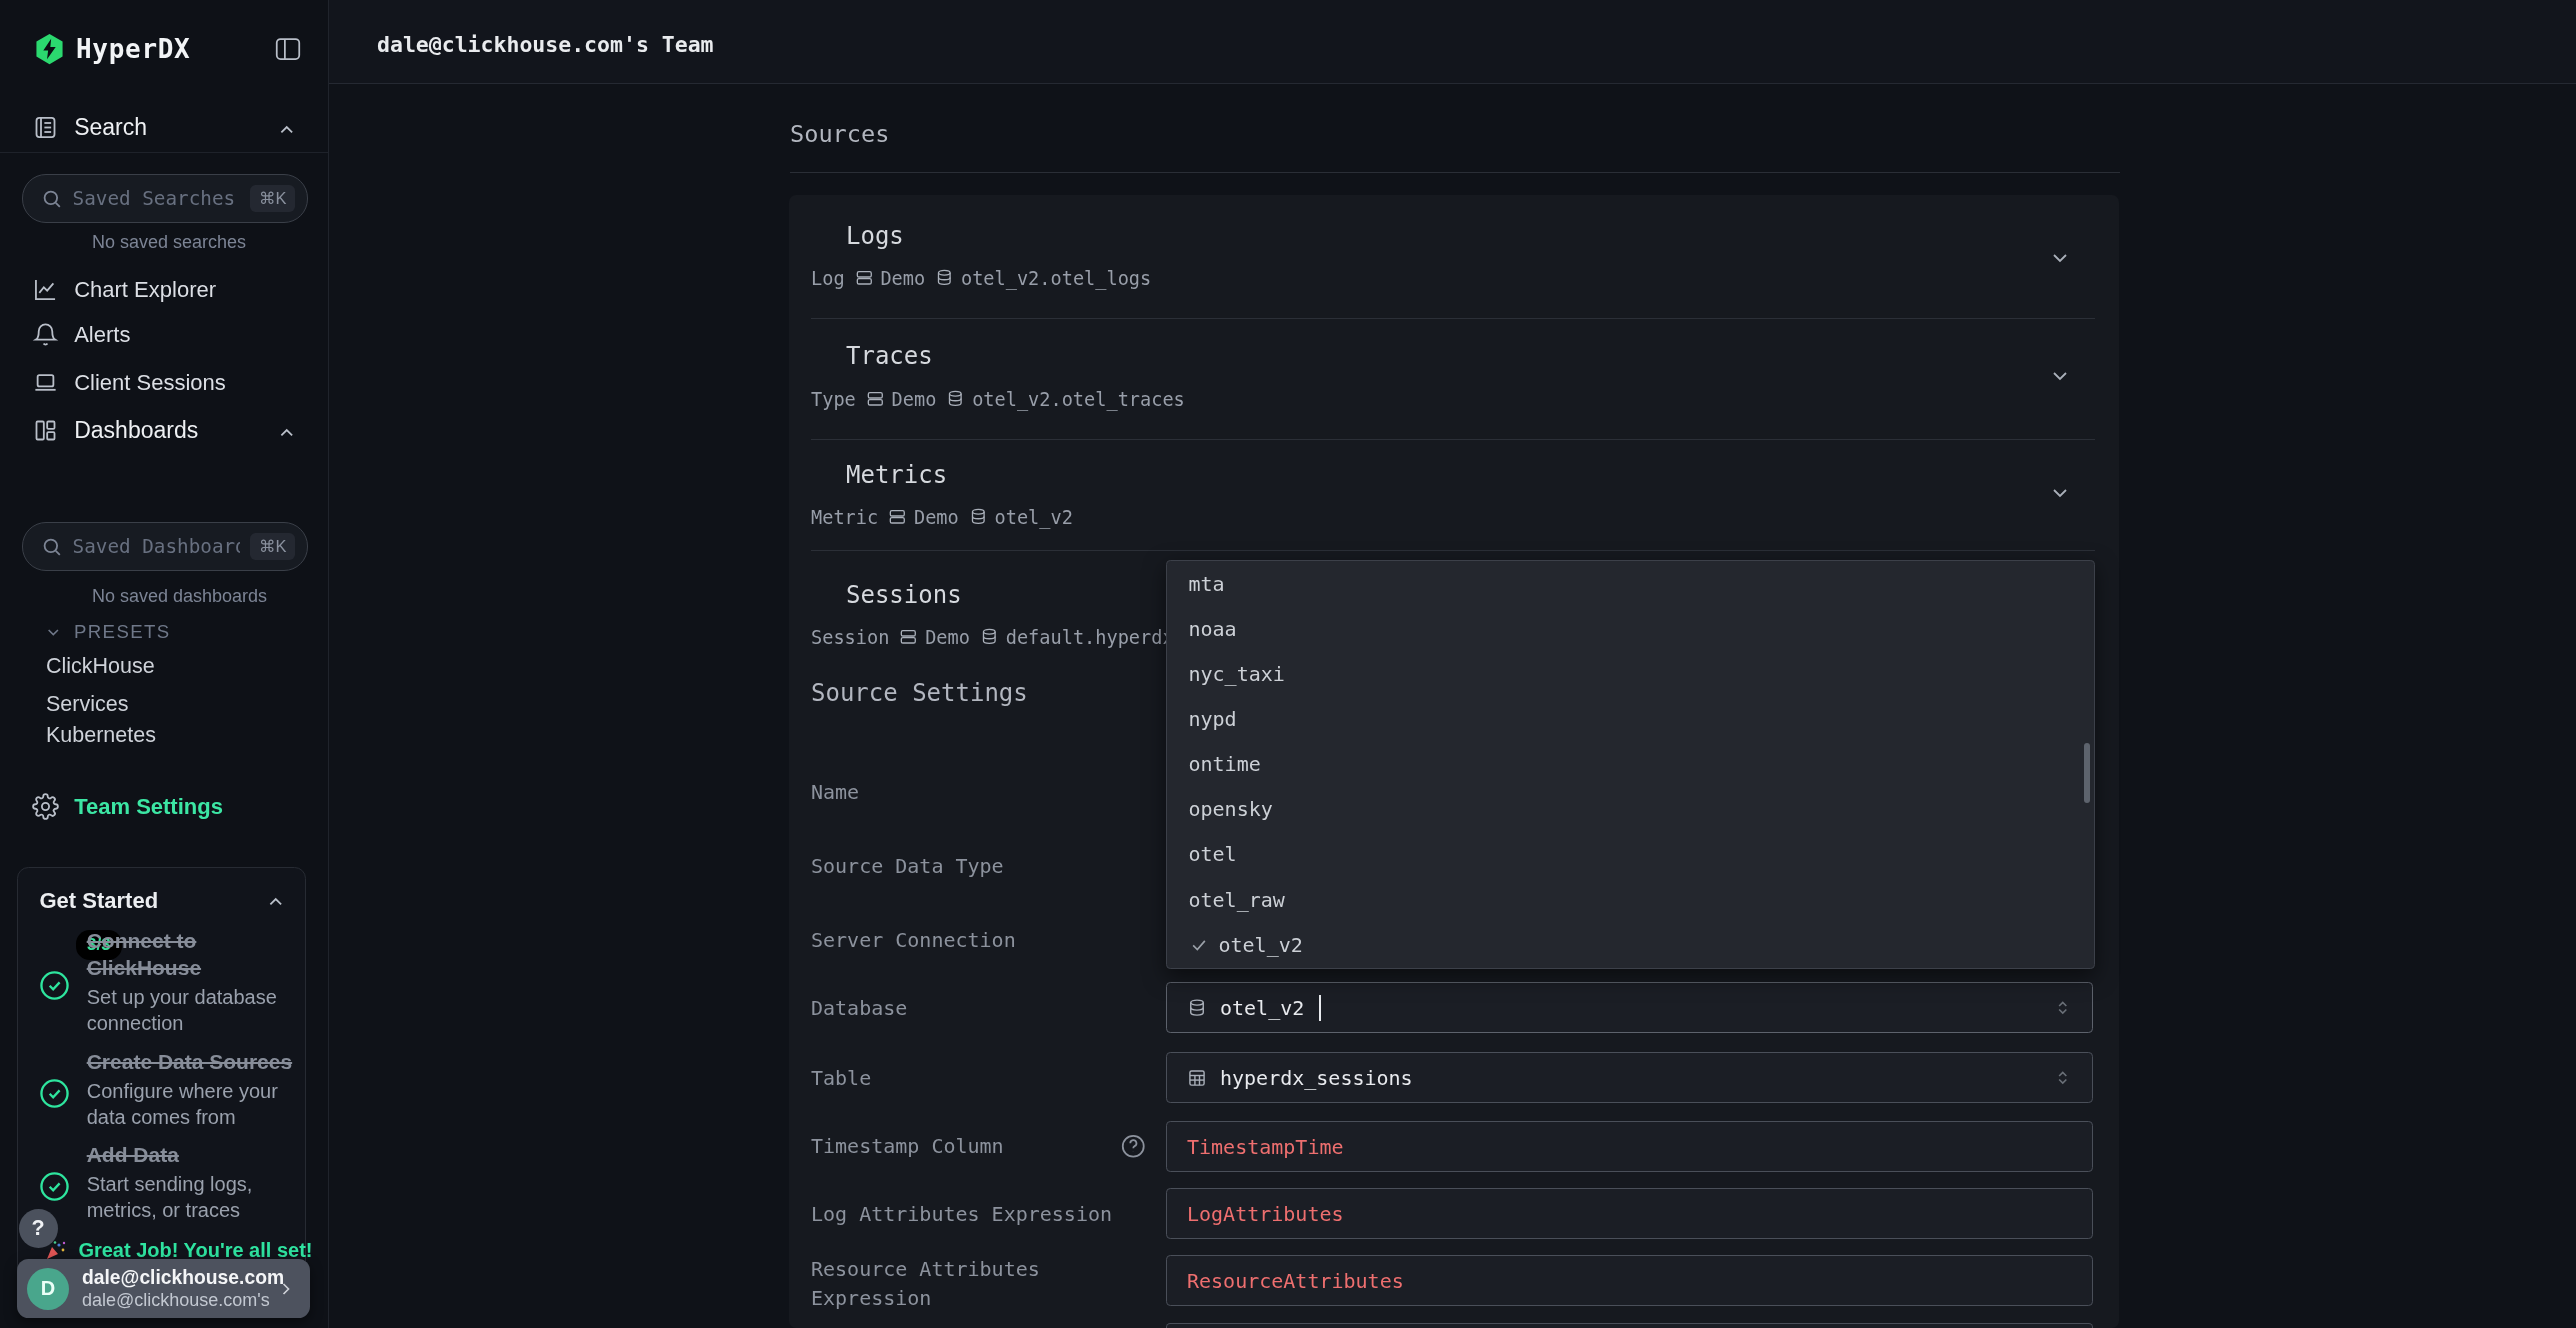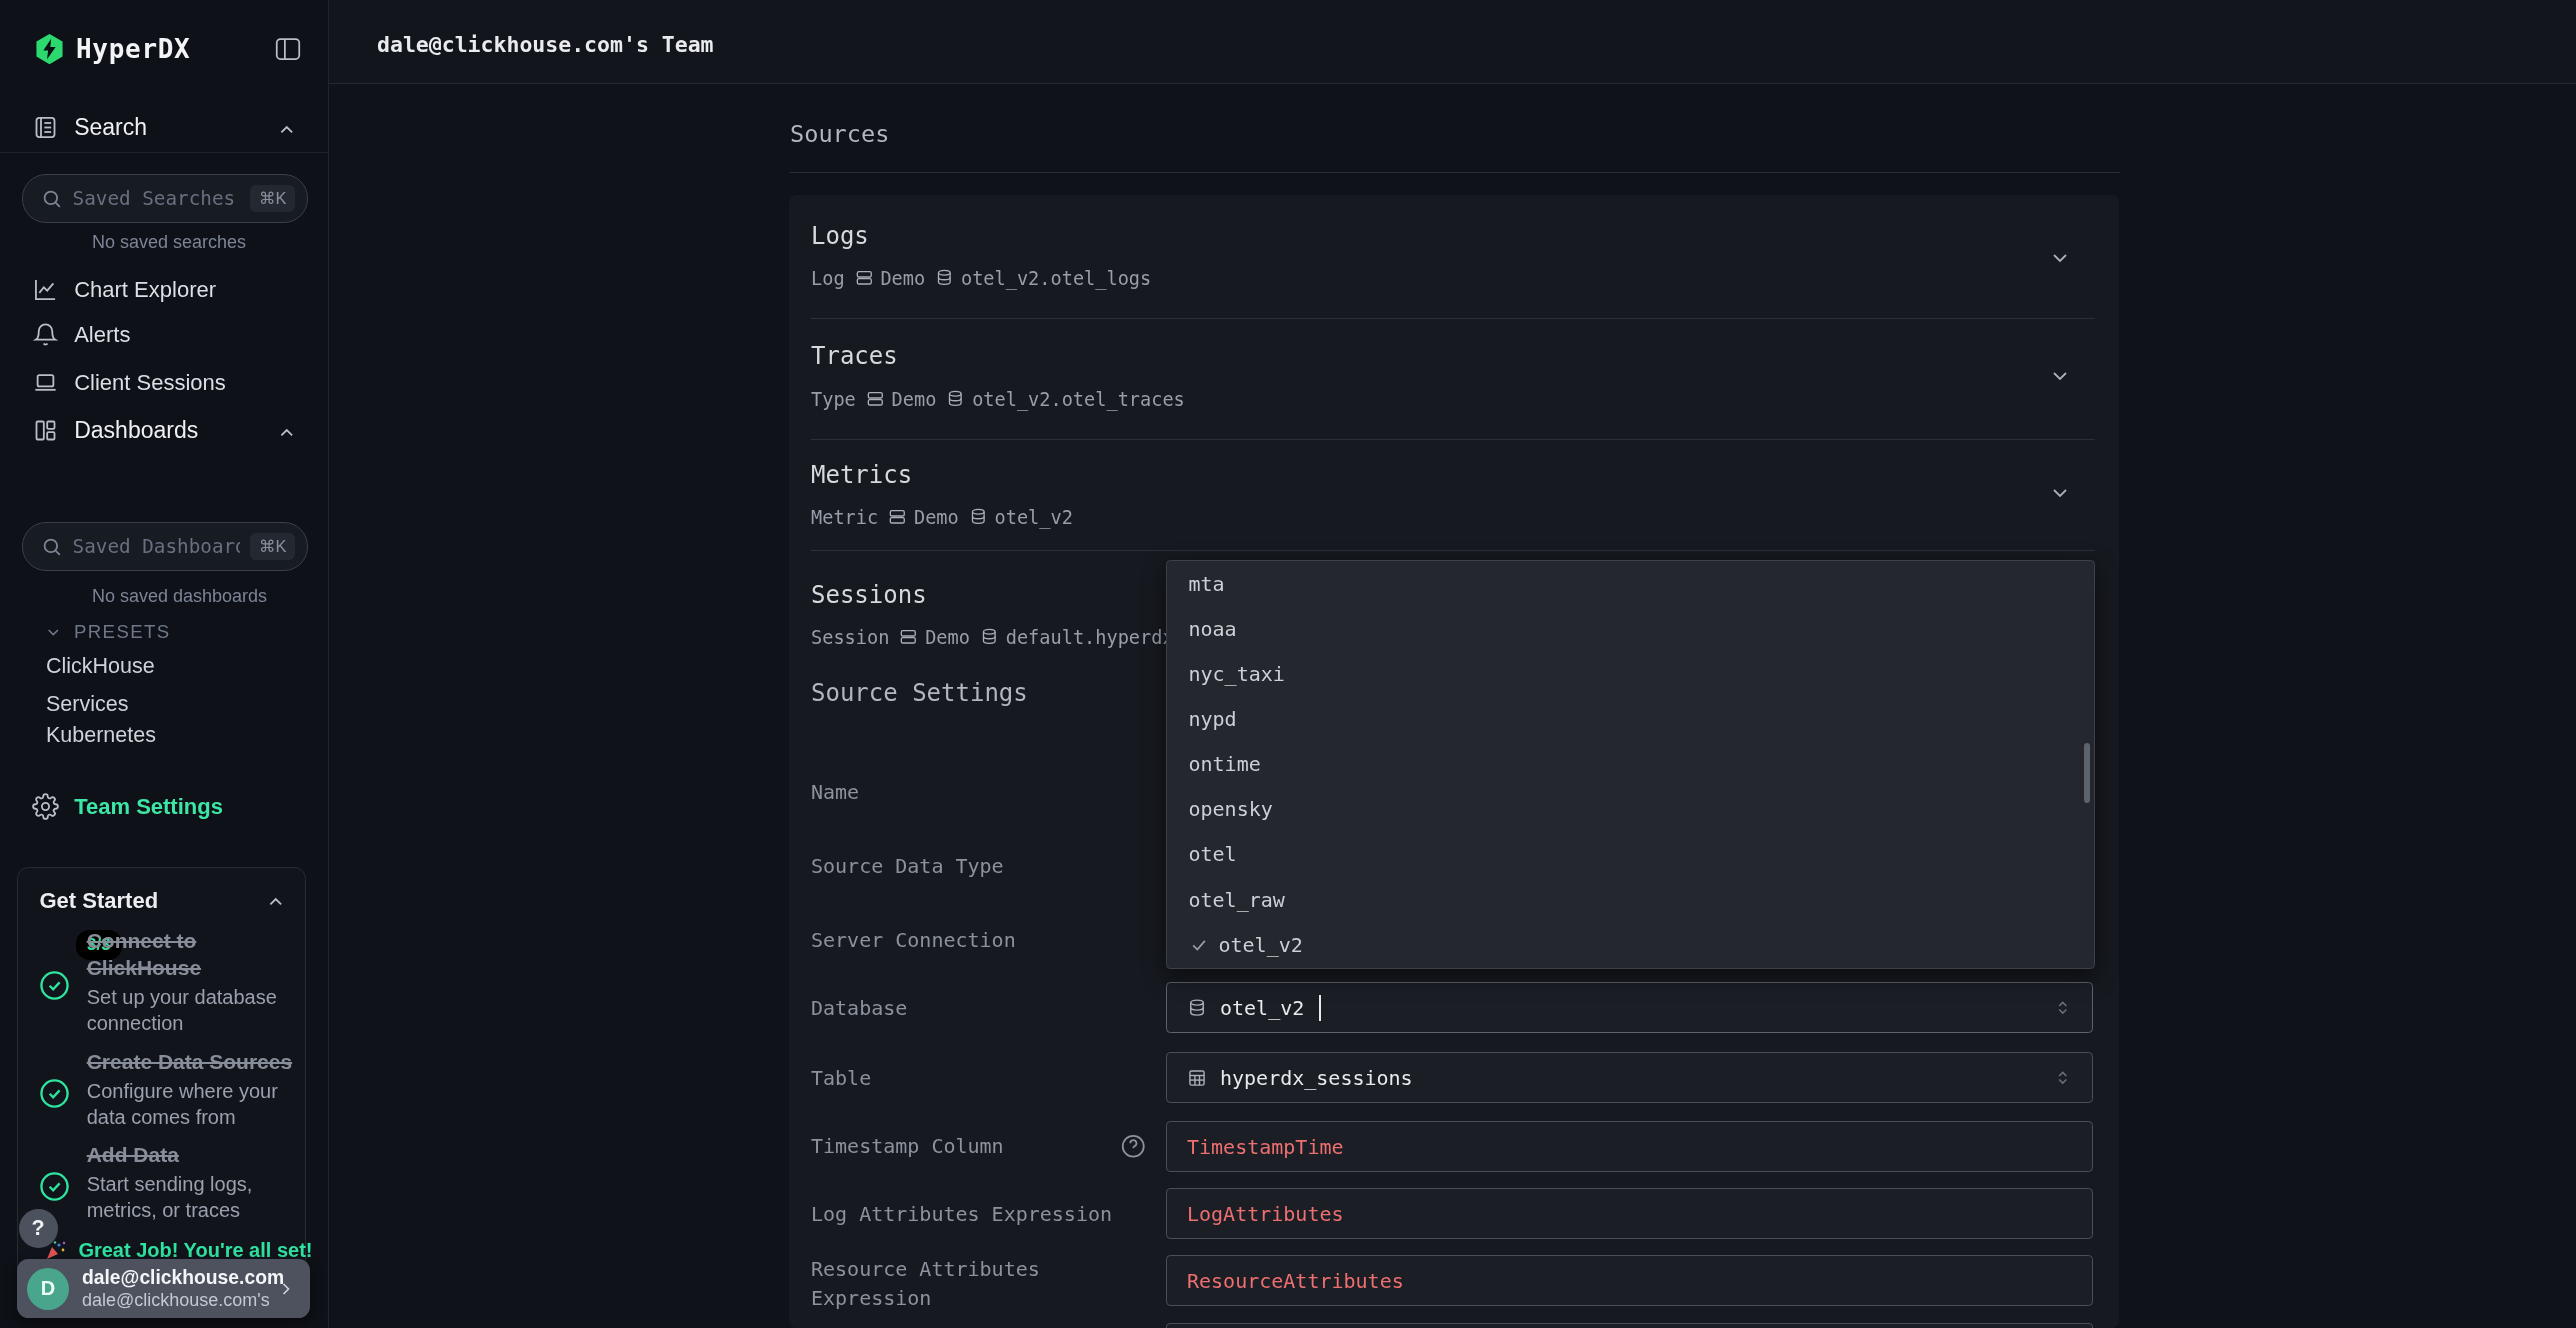--- a/index.html
+++ b/index.html
@@ -62,21 +62,21 @@
 
   
   .main { position:absolute; left:329px; top:0; width:2247px; height:1328px; background:#0f1218; }
   .topbar { position:absolute; left:0; top:0; width:2247px; height:84px;
             background:#12151c; border-bottom:0.7px solid #252932; z-index:6; }
   .topbar-title { font-size:21.5px; font-weight:bold; color:#e9ebee; }
   .section-h { font-size:23.6px; color:#b2b6bf; }
   .hr { position:absolute; height:0.7px; background:#2a2e36; }
   .big-card { position:absolute; left:460px; top:195px; width:1330px; height:1133px;
               background:#16191f; border-radius:7.2px; z-index:1; }
-  .src-title { font-size:24px; color:#d6d9de; }
+  .src-title { font-size:24px; color:#d6d9de;margin-left:35px; }
   .src-sub { font-size:18.6px; color:#989ea9; display:flex; align-items:center; gap:10px; }
   .src-sub .grp { display:flex; align-items:center; gap:7.2px; }
   .card-hr { position:absolute; left:482px; width:1284px; height:0.7px; background:#2b2f37; z-index:2; }
   .form-label { font-size:20px; color:#8c929d; }
   .input { position:absolute; left:837px; width:927px; height:51px; background:#1b1e25;
            border:0.7px solid #4a4f59; border-radius:4.3px; display:flex; align-items:center;
            padding:0 20px; gap:13px; z-index:3; }
   .input .val { font-size:20px; color:#e8eaee; }
   .input .val.red { color:#ee6f6f; }
   .caret-ud { position:absolute; right:18.6px; color:#6a7078; }

